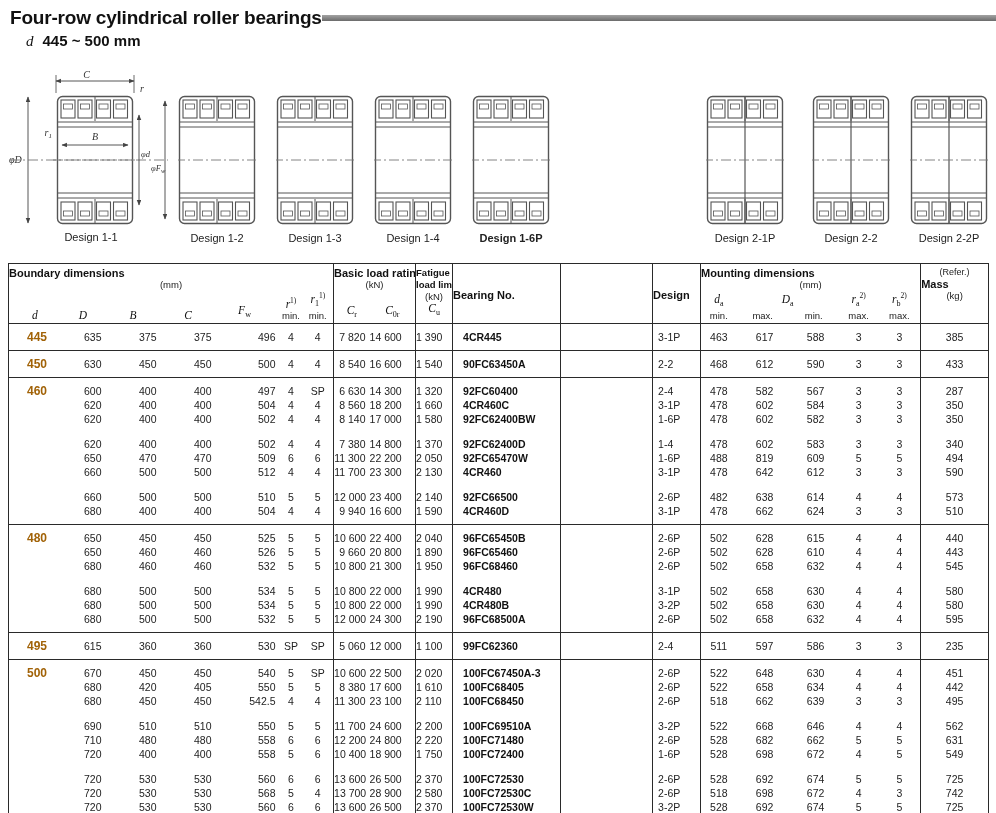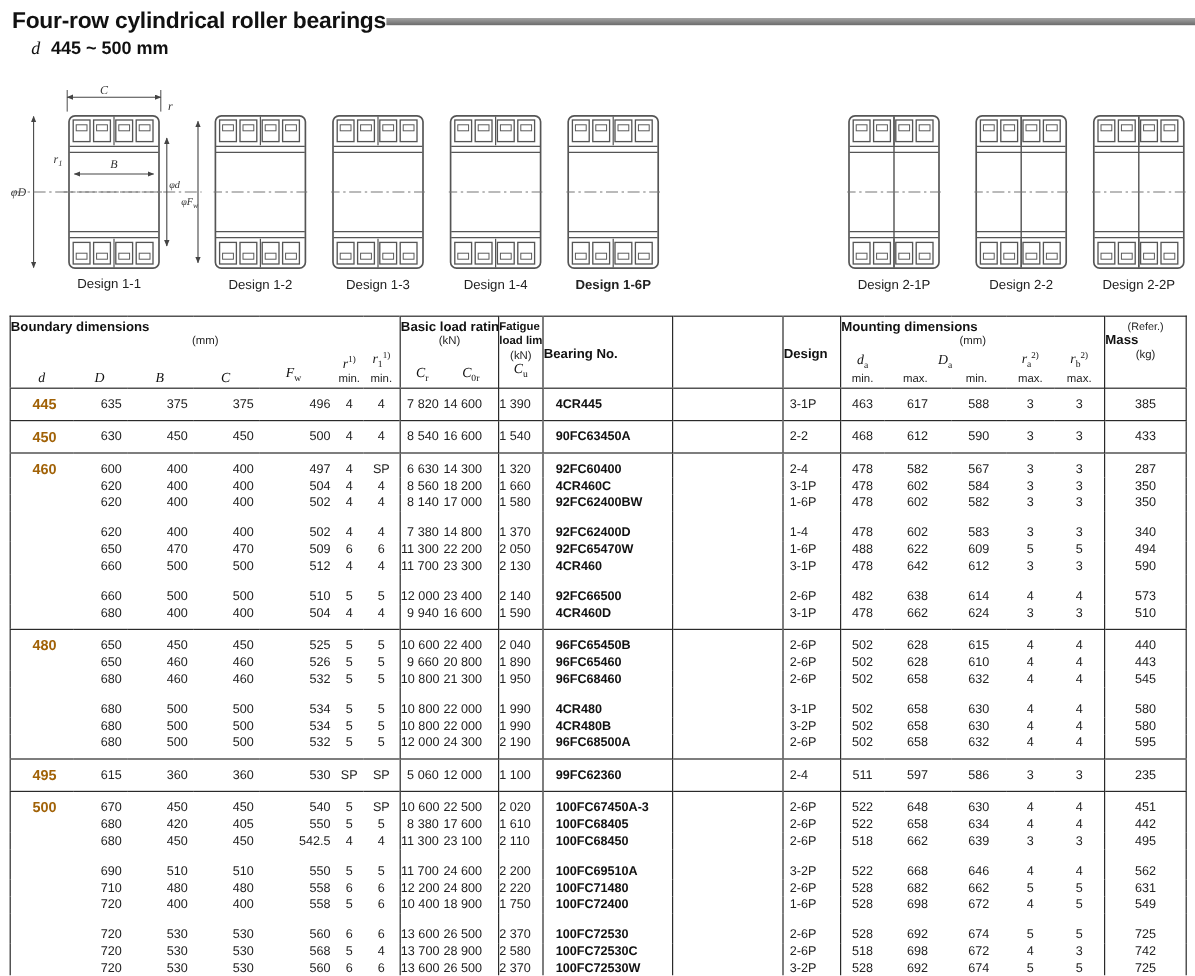--- a/index.html
+++ b/index.html
@@ -529,21 +529,21 @@
             <td class="num">509</td>
             <td class="ctr">6</td>
             <td class="ctr">6</td>
             <td class="num vl">11 300</td>
             <td class="num pr5">22 200</td>
             <td class="num vl pr5">2 050</td>
             <td class="brg vl">92FC65470W</td>
             <td class="vl"></td>
             <td class="des vl">1-6P</td>
             <td class="ctr vl">488</td>
-            <td class="ctr">622</td>
+            <td class="ctr">819</td>
             <td class="ctr">609</td>
             <td class="ctr">5</td>
             <td class="ctr">5</td>
             <td class="ctr vl">494</td>
           </tr>
           <tr class="">
             <td class="dcol"></td>
             <td class="num">660</td>
             <td class="num">500</td>
             <td class="num">500</td>

